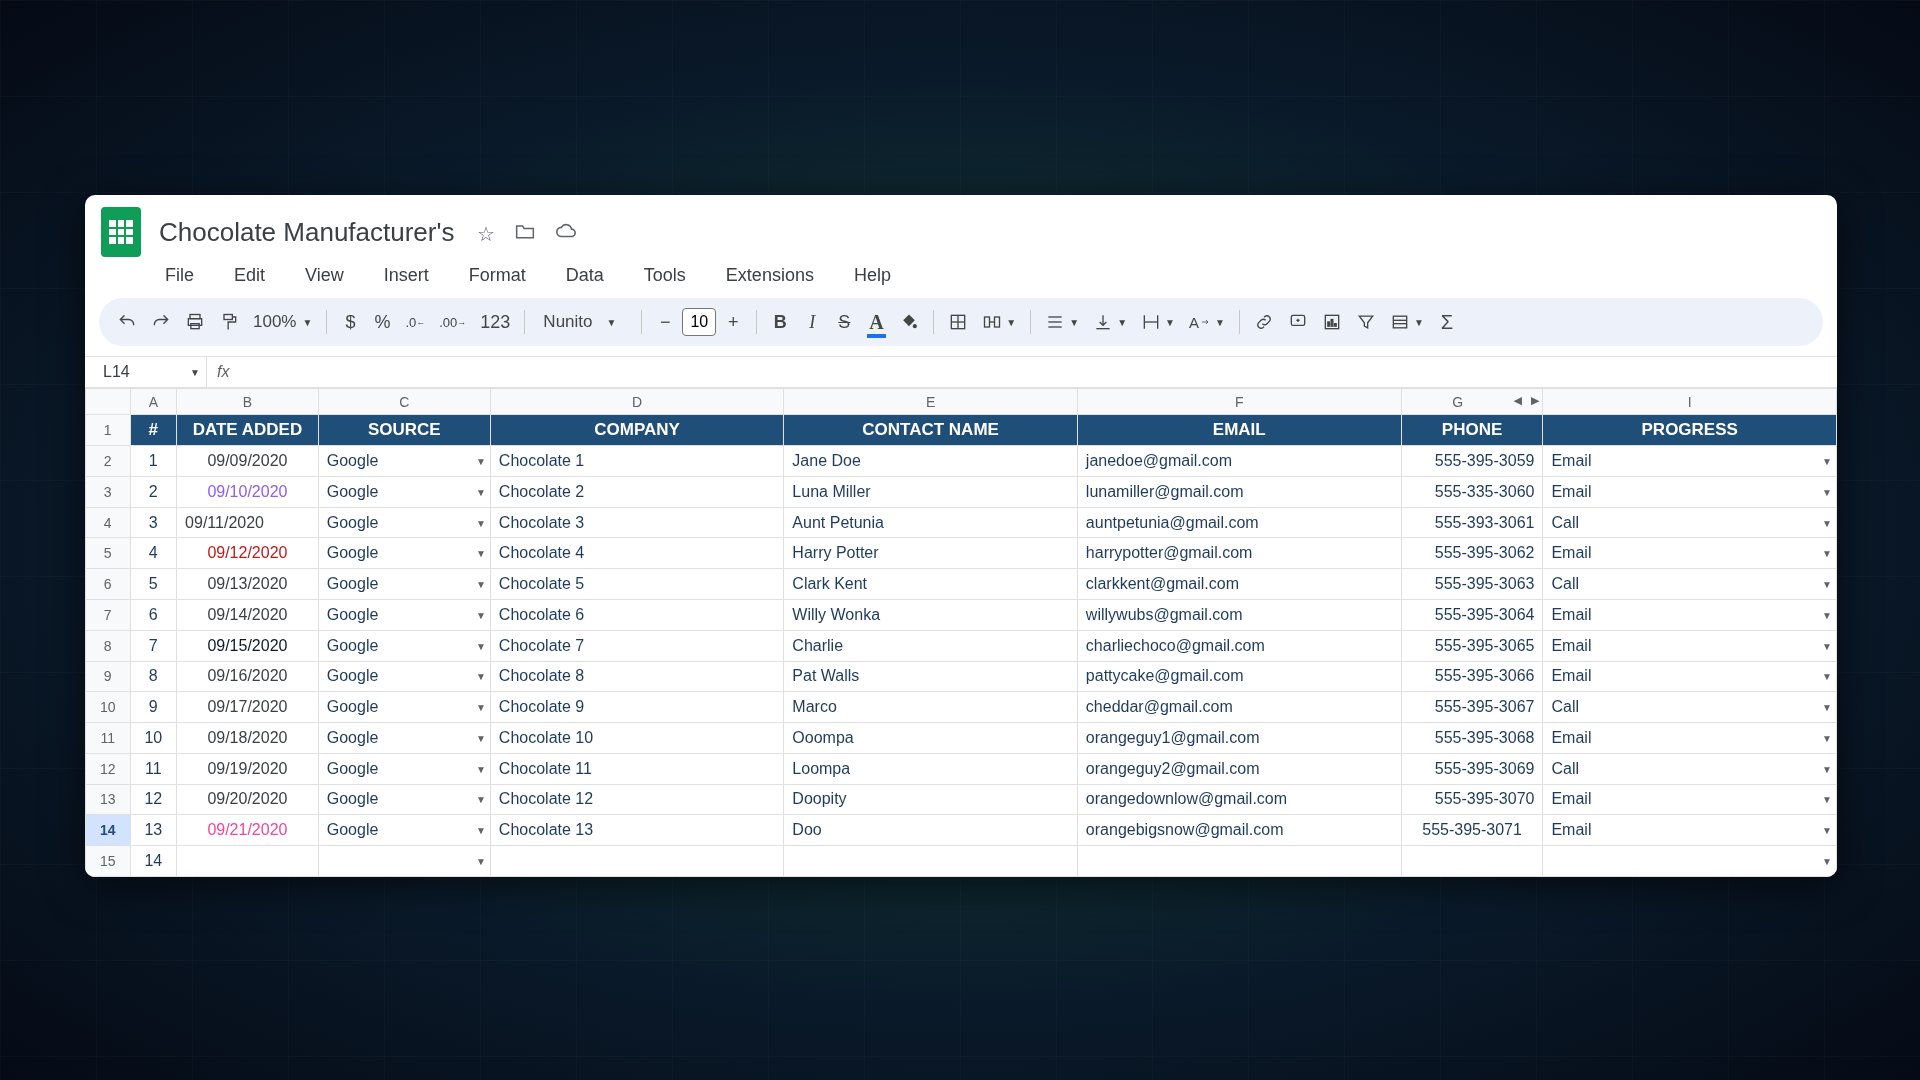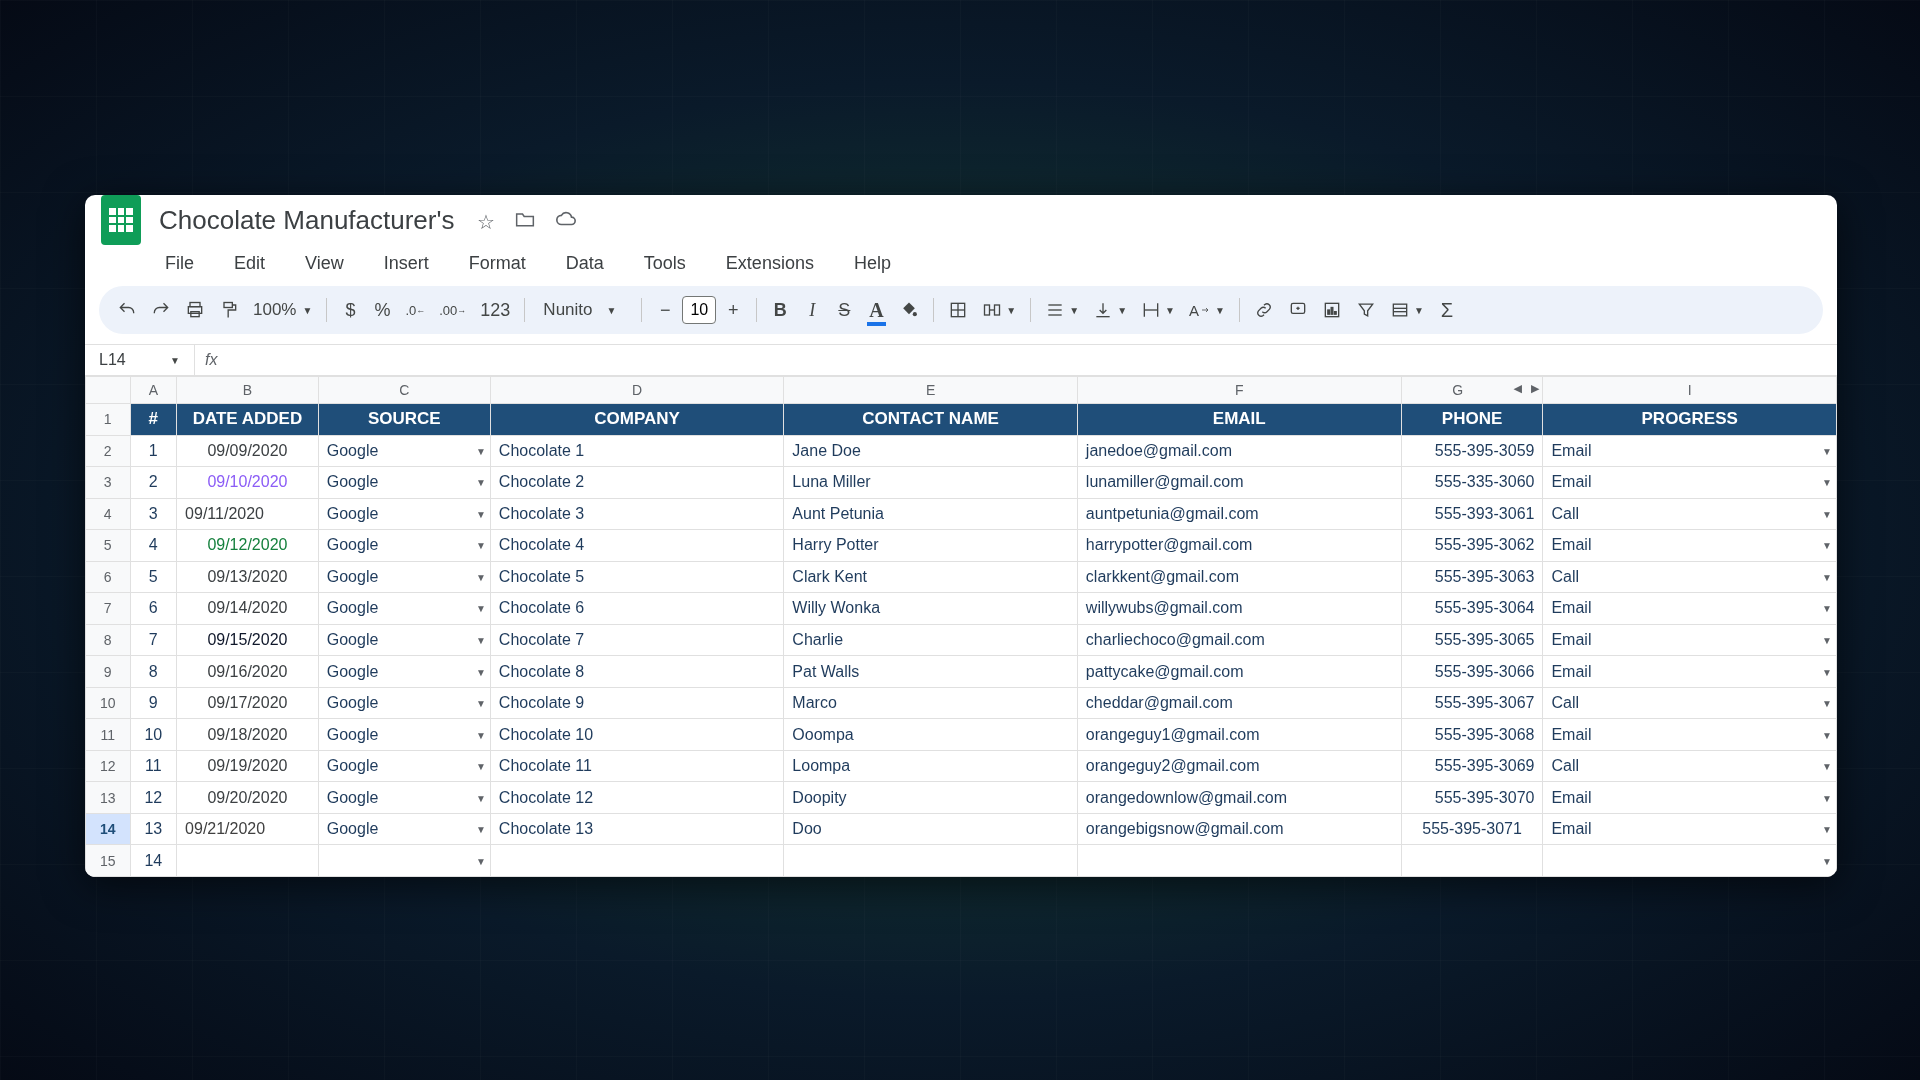--- a/index.html
+++ b/index.html
@@ -27,21 +27,21 @@
     background: #fff;
     border-radius: 10px;
     box-shadow: 0 8px 40px rgba(0,0,0,0.6);
     overflow: hidden;
     display: flex;
     flex-direction: column;
   }
   .header-row {
     display: flex;
     align-items: center;
-    padding: 0 16px 0 16px;
+    padding: 12px 16px 0 16px;
     gap: 12px;
   }
   .logo {
     width: 40px; height: 50px;
     background: #0f9d58;
     border-radius: 4px;
     display: flex; align-items: center; justify-content: center;
   }
   .logo-inner {
     width: 24px; height: 24px;
@@ -117,28 +117,29 @@
   .textcolor-a::after { content:''; position:absolute; left:-2px; right:-2px; bottom:-4px; height:4px; background:#1a73e8; }
   .namebox-row {
     display: flex;
     align-items: center;
     border-top: 1px solid #e0e0e0;
     border-bottom: 1px solid #e0e0e0;
     height: 32px;
   }
   .namebox {
     width: 110px;
-    padding: 0 14px;
+    padding: 0 6px;
     font-size: 16px;
     color: #3c4043;
     display:flex;
     align-items:center;
     justify-content:space-between;
     border-right: 1px solid #e0e0e0;
     height:100%;
+    margin-left:12px;
   }
   .fx { padding: 0 10px; font-style: italic; color: #5f6368; font-size: 16px; }
   .grid {
     flex: 1;
     display: flex;
     overflow: hidden;
   }
   table {
     border-collapse: collapse;
     width: 100%;
@@ -444,21 +445,21 @@
             <td class="cell">Google<span class="dropdown-arrow">▼</span></td>
             <td class="cell">Chocolate 3</td>
             <td class="cell">Aunt Petunia</td>
             <td class="cell">auntpetunia@gmail.com</td>
             <td class="cell" style="text-align:right;">555-393-3061</td>
             <td class="cell">Call<span class="dropdown-arrow">▼</span></td>
           </tr>
           <tr class="datarow">
             <td class="rowhdr">5</td>
             <td class="cell" style="text-align:center;">4</td>
-            <td class="cell" style="text-align:center;color:#15803d;">09/12/2020</td>
+            <td class="cell" style="text-align:center;color:#b91c1c;">09/12/2020</td>
             <td class="cell">Google<span class="dropdown-arrow">▼</span></td>
             <td class="cell">Chocolate 4</td>
             <td class="cell">Harry Potter</td>
             <td class="cell">harrypotter@gmail.com</td>
             <td class="cell" style="text-align:right;">555-395-3062</td>
             <td class="cell">Email<span class="dropdown-arrow">▼</span></td>
           </tr>
           <tr class="datarow">
             <td class="rowhdr">6</td>
             <td class="cell" style="text-align:center;">5</td>
@@ -543,21 +544,21 @@
             <td class="cell">Google<span class="dropdown-arrow">▼</span></td>
             <td class="cell">Chocolate 12</td>
             <td class="cell">Doopity</td>
             <td class="cell">orangedownlow@gmail.com</td>
             <td class="cell" style="text-align:right;">555-395-3070</td>
             <td class="cell">Email<span class="dropdown-arrow">▼</span></td>
           </tr>
           <tr class="datarow selrow">
             <td class="rowhdr">14</td>
             <td class="cell" style="text-align:center;">13</td>
-            <td class="cell" style="text-align:left;color:#404040;">09/21/2020</td>
+            <td class="cell" style="text-align:center;color:#ec4899;">09/21/2020</td>
             <td class="cell">Google<span class="dropdown-arrow">▼</span></td>
             <td class="cell">Chocolate 13</td>
             <td class="cell">Doo</td>
             <td class="cell">orangebigsnow@gmail.com</td>
             <td class="cell" style="text-align:center;">555-395-3071</td>
             <td class="cell">Email<span class="dropdown-arrow">▼</span></td>
           </tr>
           <tr class="datarow">
             <td class="rowhdr">15</td>
             <td class="cell" style="text-align:center;">14</td>

